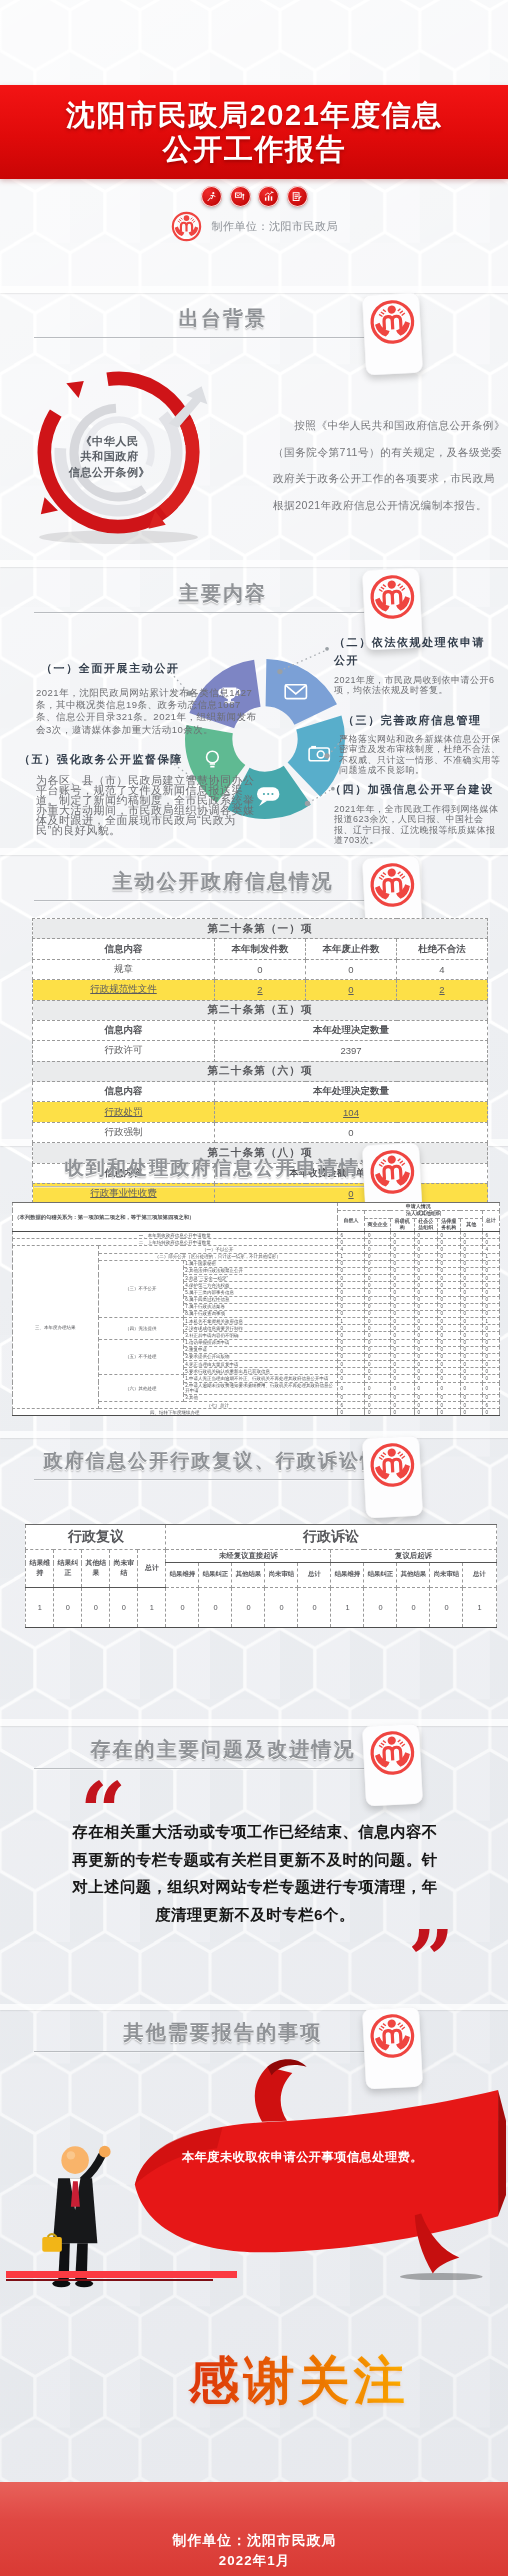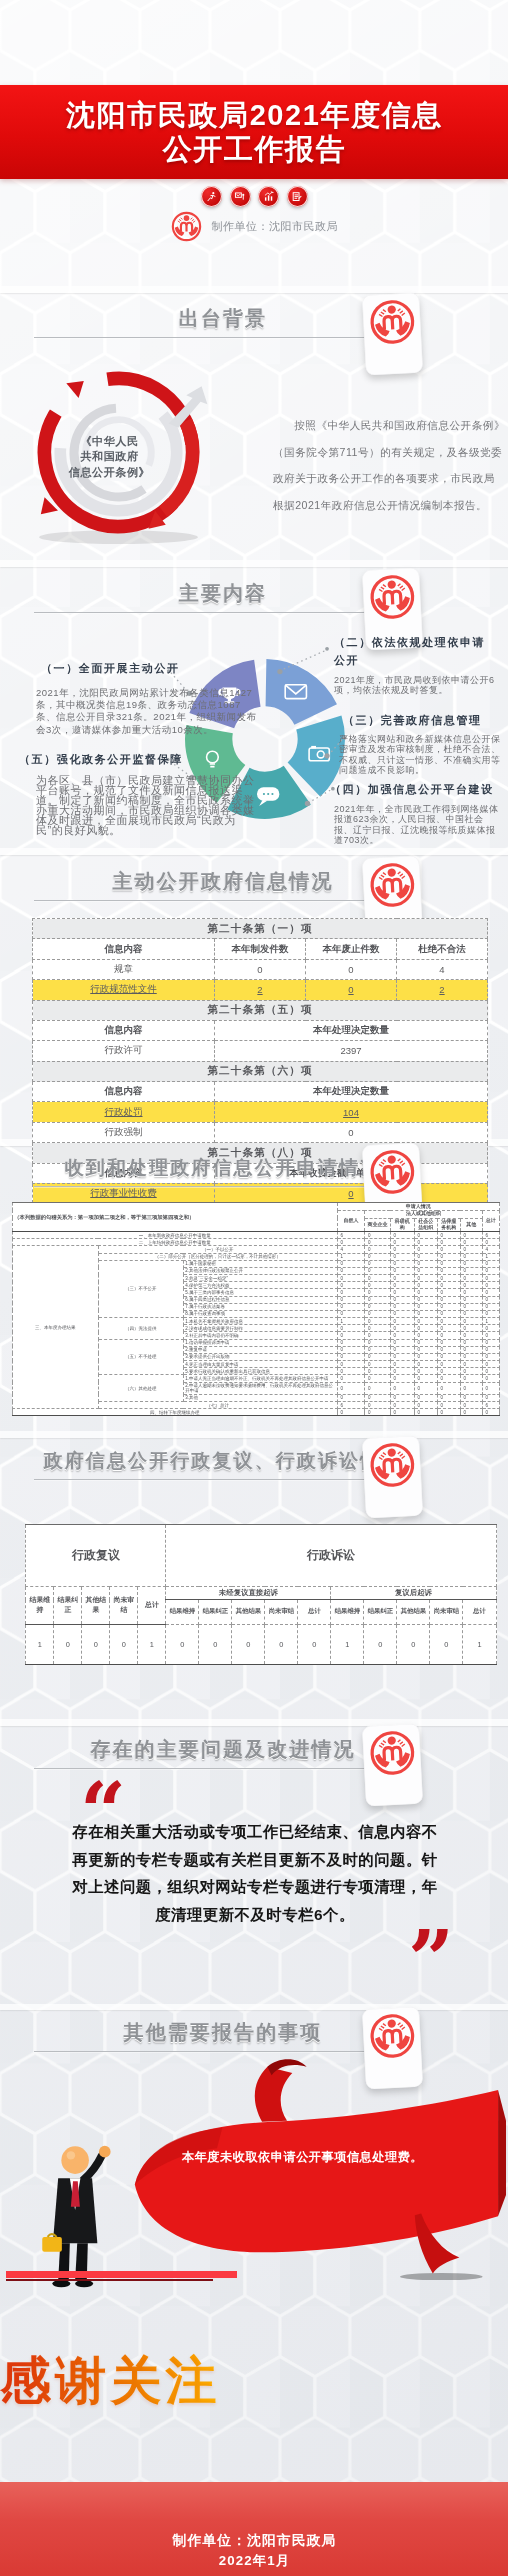--- a/index.html
+++ b/index.html
@@ -77,41 +77,41 @@
   #tblB td{font-size:4.5px;line-height:1.15;padding:0.5px 1.6px;text-align:center;color:#4f5054;}
   #tblB thead td{font-weight:bold;font-size:5px;}
   #tblB thead tr:last-child td, #tblB td.note, #tblB td.nat, #tblB td.tot{border-bottom:1.6px solid #4a4a4a;}
   #tblB td.note{text-align:left;font-size:5.3px;}
   #tblB td.left{text-align:left;}
   #tblB td.val{text-align:left;padding-left:2.7px;}
   
   #tblC{position:absolute;left:25.4px;top:85px;width:469px;table-layout:fixed;
     border-top:1.1px solid #6a6a6a;border-bottom:1.6px solid #4d4d4d;}
   #tblC td{text-align:center;font-size:6.9px;color:#55565a;}
-  #tblC .g{font-size:12px;font-weight:bold;padding:22px 0;}
+  #tblC .g{font-size:14px;font-weight:bold;padding:3px 0;}
   #tblC .band{font-size:7.4px;font-weight:bold;border-bottom:1.6px solid #555;}
   #tblC .tall{font-size:6.9px;font-weight:bold;border-bottom:1.6px solid #555;}
   #tblC .leaf{font-size:6.4px;font-weight:bold;padding:7.4px 0;}
   #tblC .v{font-size:7.4px;height:37px;}
   
   .q-mark{position:absolute;font-family:"DejaVu Serif","Liberation Serif",serif;font-weight:bold;
     font-size:80px;color:#c2131c;line-height:42px;}
   #q-open{left:80px;top:64px;}
   #q-close{left:408px;top:212px;}
   #q-text{position:absolute;left:72px;top:91px;width:366px;text-align:center;
     font-size:15.4px;font-weight:bold;color:#161616;line-height:27.6px;letter-spacing:0.5px;}
   
   #ribbon{position:absolute;left:103px;top:47px;}
   #ribbon-text{position:absolute;left:170px;top:139px;width:265px;text-align:center;
     font-size:12.2px;font-weight:bold;color:#fff;letter-spacing:0.5px;z-index:4;}
   #man{position:absolute;left:42px;top:130px;}
   .red-line1{position:absolute;left:6.4px;top:261px;width:231px;height:6.9px;background:#fb3a42;}
   .red-line2{position:absolute;left:6.4px;top:269px;width:207px;height:1.6px;background:#7e0f15;}
   
-  #thanks{position:absolute;top:2347px;left:0;width:409px;text-align:left;z-index:3;}
+  #thanks{position:absolute;top:2347px;left:0;width:409px;text-align:right;z-index:3;}
   #thanks span{font-size:51px;font-weight:bold;letter-spacing:4.2px;
     background:linear-gradient(100deg,#e13a0c 10%,#f07a00 55%,#ffb100 95%);
     -webkit-background-clip:text;background-clip:text;color:transparent;
     text-shadow:0 2.1px 3.2px rgba(200,60,0,.15);}
   #footer{position:absolute;top:2482px;left:0;width:509px;height:94px;z-index:3;
     background:linear-gradient(180deg,#e8625b 0%,#e04843 40%,#d93a34 100%);
     text-align:center;color:#fff;font-weight:bold;}
   #footer .f1{padding-top:50px;font-size:13.8px;letter-spacing:1.1px;}
   #footer .f2{padding-top:2.1px;font-size:13.3px;letter-spacing:1.1px;}
 </style>

